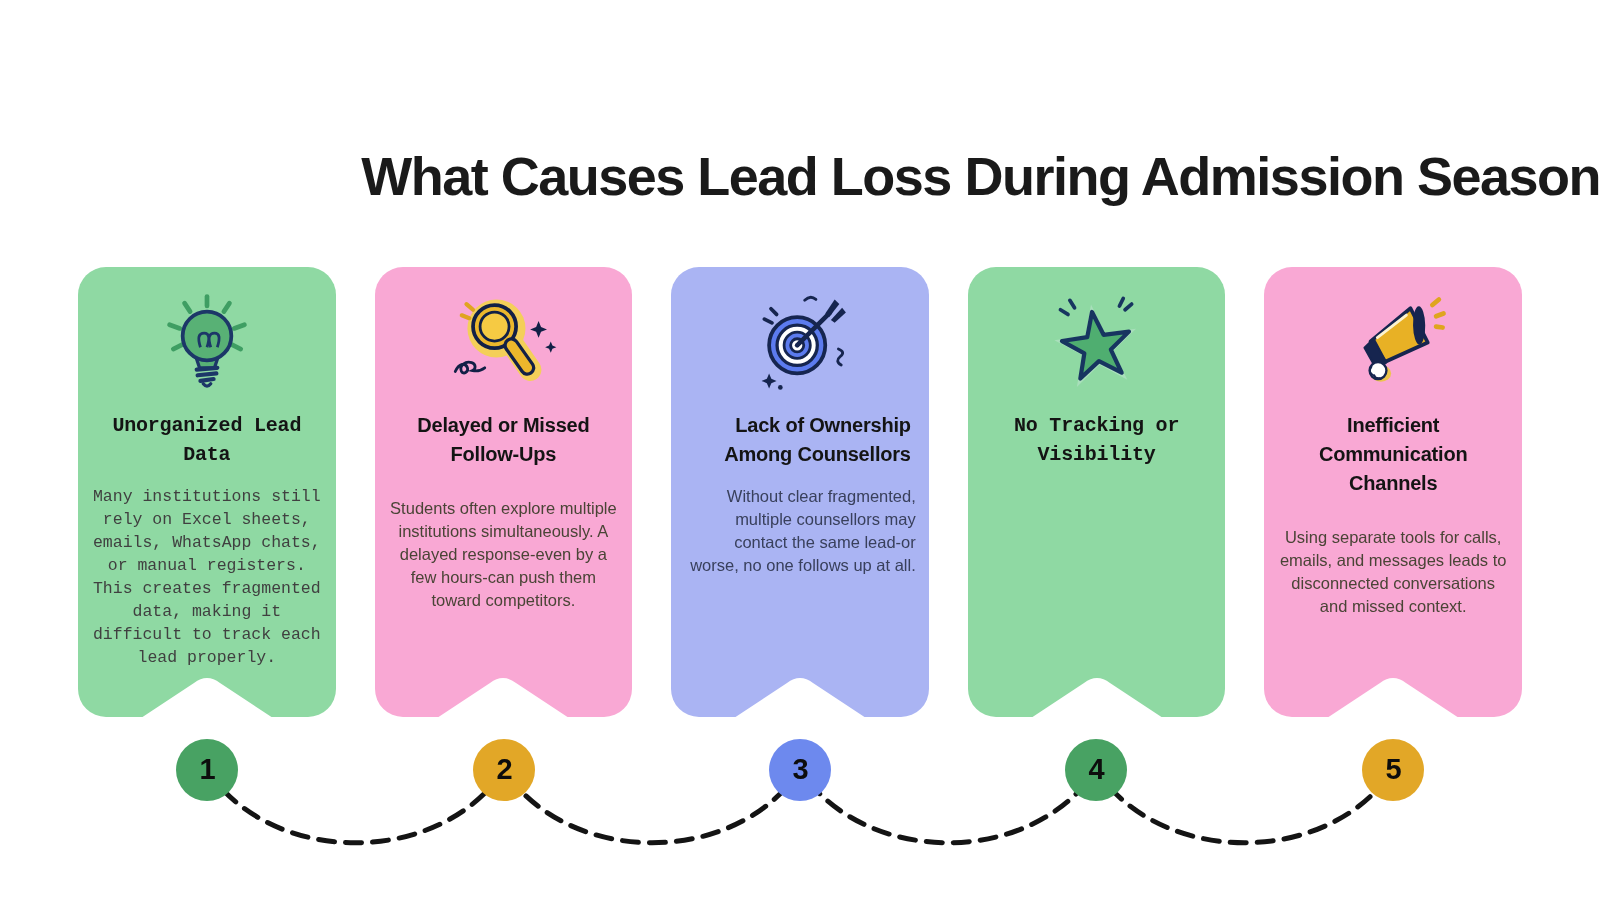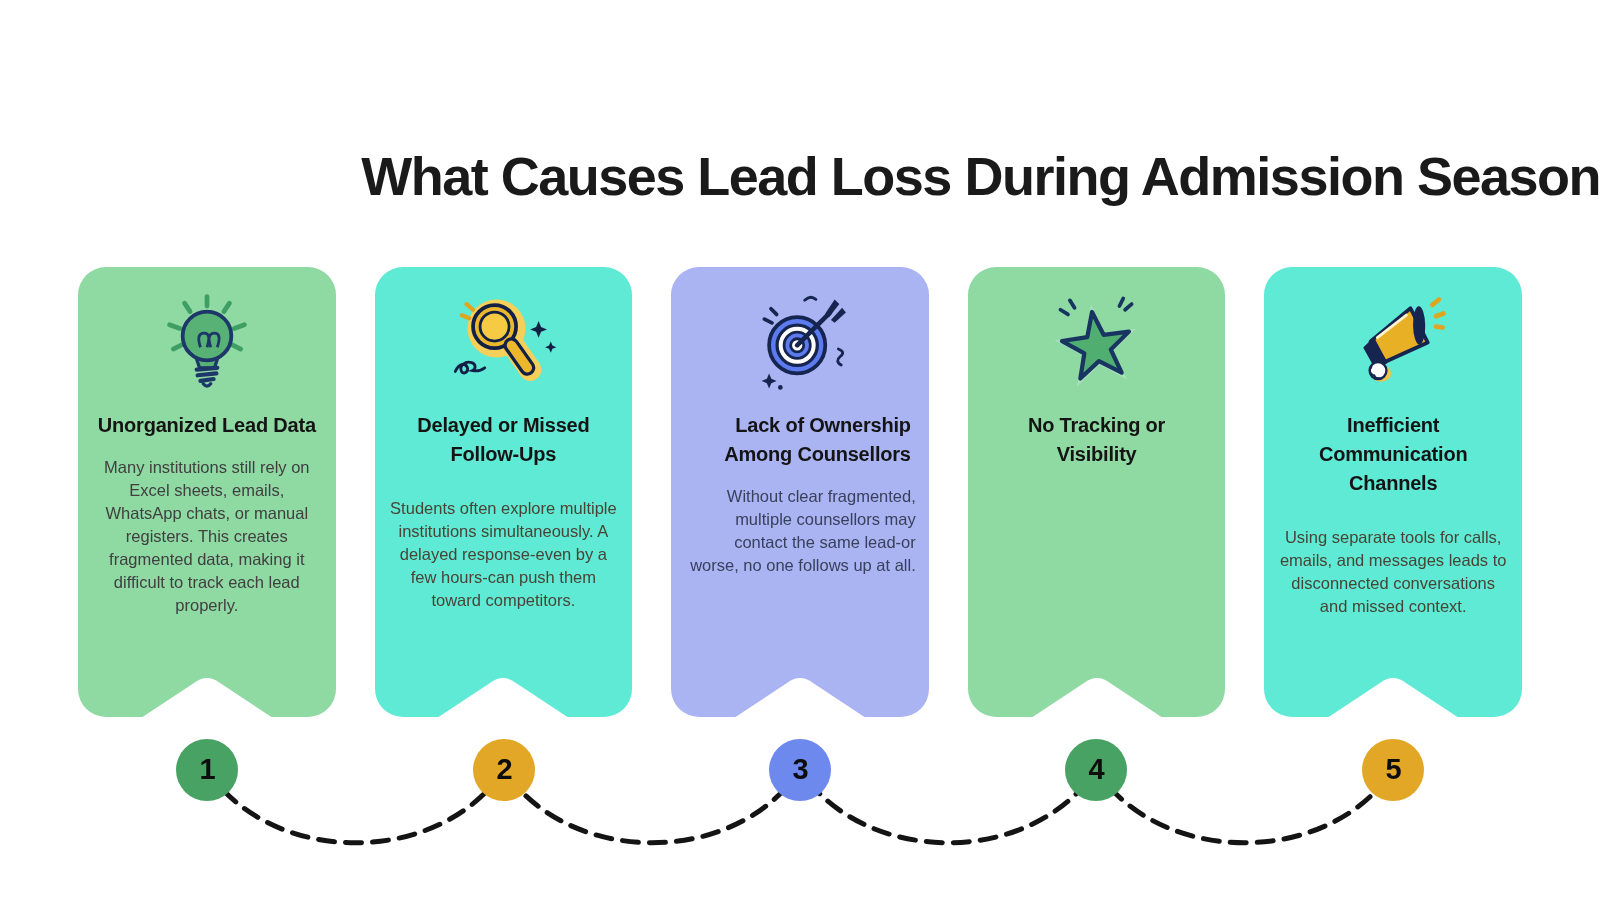--- a/index.html
+++ b/index.html
@@ -24,22 +24,22 @@
     gap: 39px;
   }
   .card {
     position: relative;
     flex: 1;
     height: 450px;
     border-radius: 28px;
     text-align: center;
     padding-top: 20px;
   }
-  .card.theme-green  { background: #8fd9a3; }
-  .card.theme-yellow { background: #5eead4; }
+  .card.theme-green  { background: #8fd9a3; font-family: Liberation Mono, monospace; }
+  .card.theme-yellow { background: #f9a8d4; }
   .card.theme-blue   { background: #aab4f3; text-align: right; }
   .icon-wrap { height: 112px; display: flex; align-items: center; justify-content: center; }
   .card-title {
     font-size: 20px;
     font-weight: 700;
     color: #141414;
     line-height: 1.45;
     margin: 12px 18px 0 18px;
     letter-spacing: -0.2px;
   }

